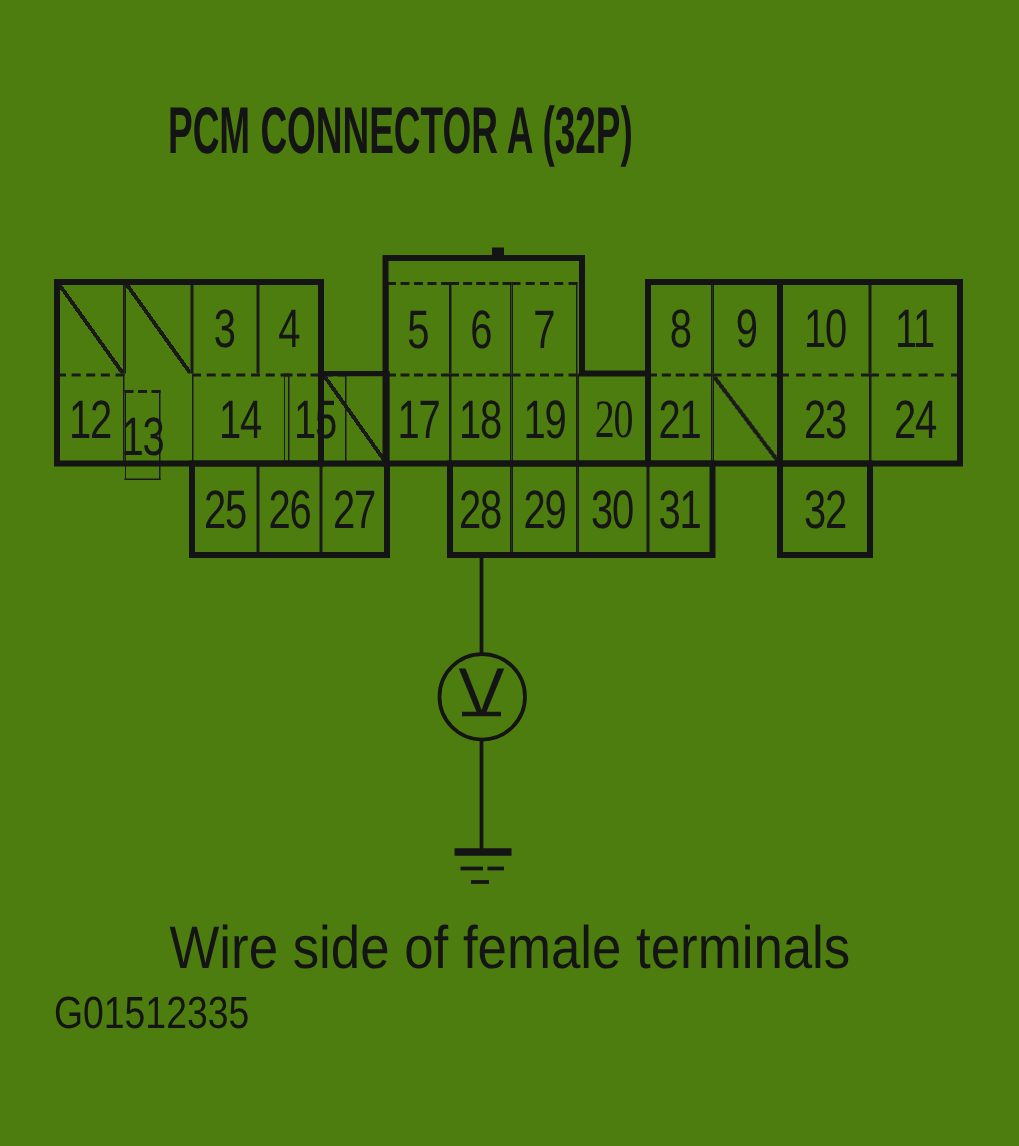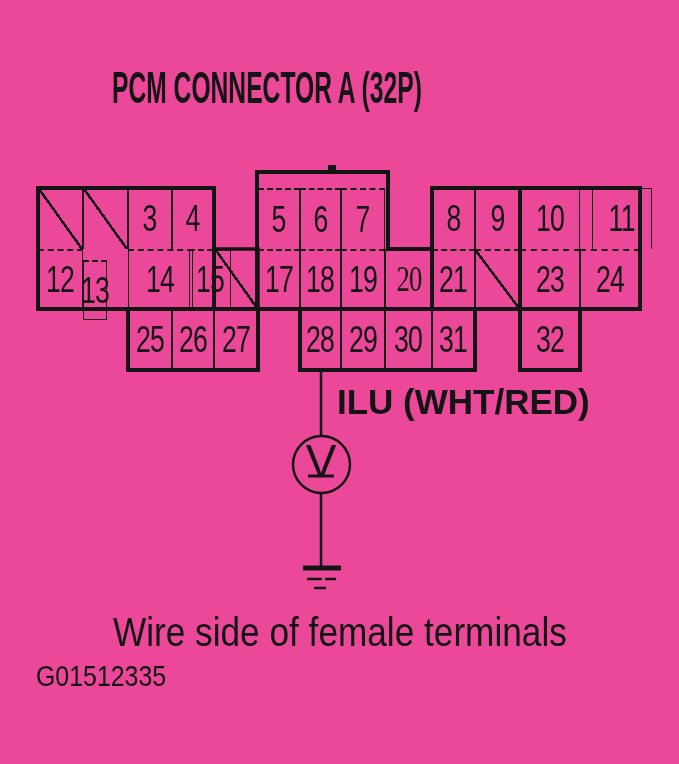--- a/index.html
+++ b/index.html
@@ -1,17 +1,17 @@
 <!DOCTYPE html>
 <html><head>
 <meta charset="utf-8">
 <style>
   html,body{margin:0;padding:0;background:#ffffff;}
   .stage{
-    position:relative;width:679px;height:764px;background:#ec4899;
+    position:relative;width:679px;height:764px;background:#4d7c0f;
     font-family:"Liberation Sans", sans-serif;color:#141414;overflow:hidden;
   }
   .txt{position:absolute;white-space:nowrap;transform-origin:0 0;line-height:1;color:#141414;}
   .title{font-size:44px;font-weight:bold;transform:scaleX(0.56);}
   .wirelabel{font-size:35px;font-weight:bold;}
   .caption{font-size:40px;transform:scaleX(0.88);}
   .figid{font-size:30px;transform:scaleX(0.83);}
   .cell{
     position:absolute;box-sizing:border-box;border:1px solid #1a1a1a;
     display:flex;align-items:center;justify-content:center;background:transparent;
@@ -55,21 +55,21 @@
       </div>
     <div class="cell nb" style="left:432px;top:188px;width:43px;height:61px">
         <span class="num">8</span>
       </div>
     <div class="cell nb" style="left:475px;top:188px;width:45px;height:61px">
         <span class="num">9</span>
       </div>
     <div class="cell nb" style="left:520px;top:188px;width:60px;height:61px">
         <span class="num">10</span>
       </div>
-    <div class="cell nb" style="left:592px;top:188px;width:60px;height:61px">
+    <div class="cell nb" style="left:580px;top:188px;width:60px;height:61px">
         <span class="num">11</span>
       </div>
 
     <div class="cell dt" style="left:38px;top:249px;width:45px;height:60px">
         <span class="num">12</span>
       </div>
     <div class="cell dt" style="left:83px;top:260px;width:24px;height:60px">
         <span class="num">13</span>
       </div>
     <div class="cell dt" style="left:128px;top:249px;width:65px;height:60px">
@@ -148,19 +148,18 @@
     </g>
     <line x1="321" y1="493" x2="321" y2="567" stroke="#141414" stroke-width="2.5"></line>
     <g stroke="#141414">
       <line x1="303" y1="568" x2="341" y2="568" stroke-width="5"></line>
       <line x1="307" y1="579" x2="322" y2="579" stroke-width="2.5"></line>
       <line x1="325" y1="579" x2="336" y2="579" stroke-width="2.5"></line>
       <line x1="314" y1="588" x2="326" y2="588" stroke-width="2.5"></line>
     </g>
   </svg>
 
-  <div class="txt wirelabel" style="left:337px;top:384px;">ILU (WHT/RED)</div>
 
   <div class="txt caption" style="left:113px;top:612px;">Wire side of female terminals</div>
 
   <div class="txt figid" style="left:36px;top:661px;">G01512335</div>
 
 </div>
 
 </body></html>

